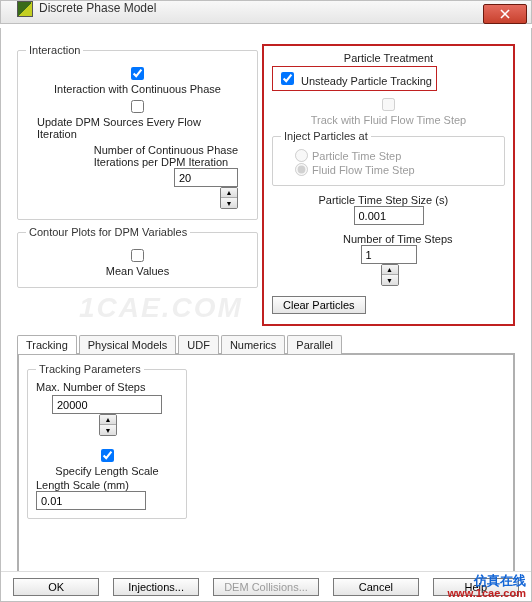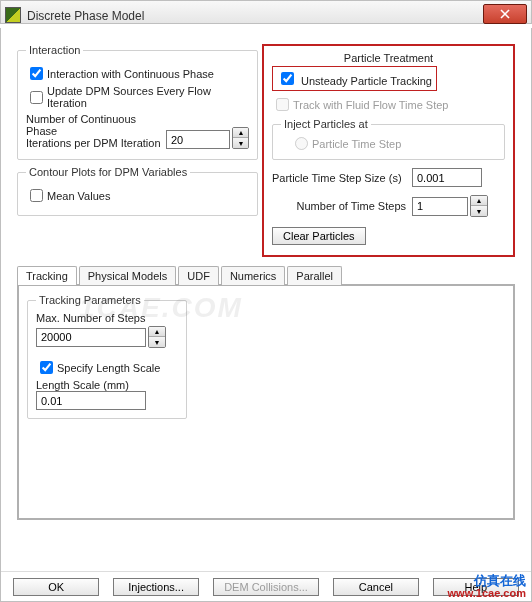--- a/index.html
+++ b/index.html
@@ -12,22 +12,22 @@
     width: 532px;
     height: 602px;
     overflow: hidden;
     position: relative;
   }
   .titlebar {
     height: 24px;
     background: linear-gradient(to bottom, #f8f8f8, #e6e6e6);
     border: 1px solid #bfbfbf;
     display: flex;
-    align-items: flex-end;
-    padding: 0 4px;
+    align-items: flex-start;
+    padding: 0 16px;
     position: relative;
   }
   .appicon {
     width: 16px; height: 16px;
     background: linear-gradient(135deg, #3a6b1a 0%, #3a6b1a 50%, #c4cf22 50%, #c4cf22 100%);
     margin-right: 6px;
     border: 1px solid #555;
   }
   .title { font-size: 12px; color: #333; }
   .closebtn {
@@ -48,21 +48,21 @@
     background: #fff;
     padding: 16px;
   }
   fieldset {
     border: 1px solid #d0d0d0;
     border-radius: 2px;
     padding: 6px 8px 8px 8px;
     margin: 0 0 6px 0;
   }
   legend { padding: 0 3px; color: #333; font-size: 11px; }
-  .row { display: flex; align-items: center; margin: 2px 0; }
+  .row { display: flex; align-items: center; margin: 2px 11px; flex-direction: column; }
   .chk { margin-right: 4px; height: 13px; width: 13px; }
   input[type="text"].num {
     border: 1px solid #7a7a7a;
     height: 19px;
     padding: 1px 4px;
     font: 11px Tahoma, sans-serif;
     background: #fff;
   }
   .spinner {
     display: inline-flex; flex-direction: column;
@@ -209,20 +209,24 @@
           <span>Track with Fluid Flow Time Step</span>
         </div>
 
         <fieldset style="margin-top:4px;">
           <legend>Inject Particles at</legend>
           <div class="radios">
             <div class="radio-row disabled">
               <input type="radio" name="injat" disabled="" style="">
               <span>Particle Time Step</span>
             </div>
+            <div class="radio-row disabled">
+              <input type="radio" name="injat" checked="" disabled="" style="">
+              <span>Fluid Flow Time Step</span>
+            </div>
           </div>
         </fieldset>
 
         <div class="row" style="margin-top:8px; justify-content:flex-start;">
           <span style="width:140px;">Particle Time Step Size (s)</span>
           <input type="text" class="num" style="width: 70px;" value="0.001">
         </div>
         <div class="row" style="margin-top:8px;">
           <span style="width:140px;text-align:right;padding-right:6px;">Number of Time Steps</span>
           <input type="text" class="num" style="width: 56px;" value="1">

